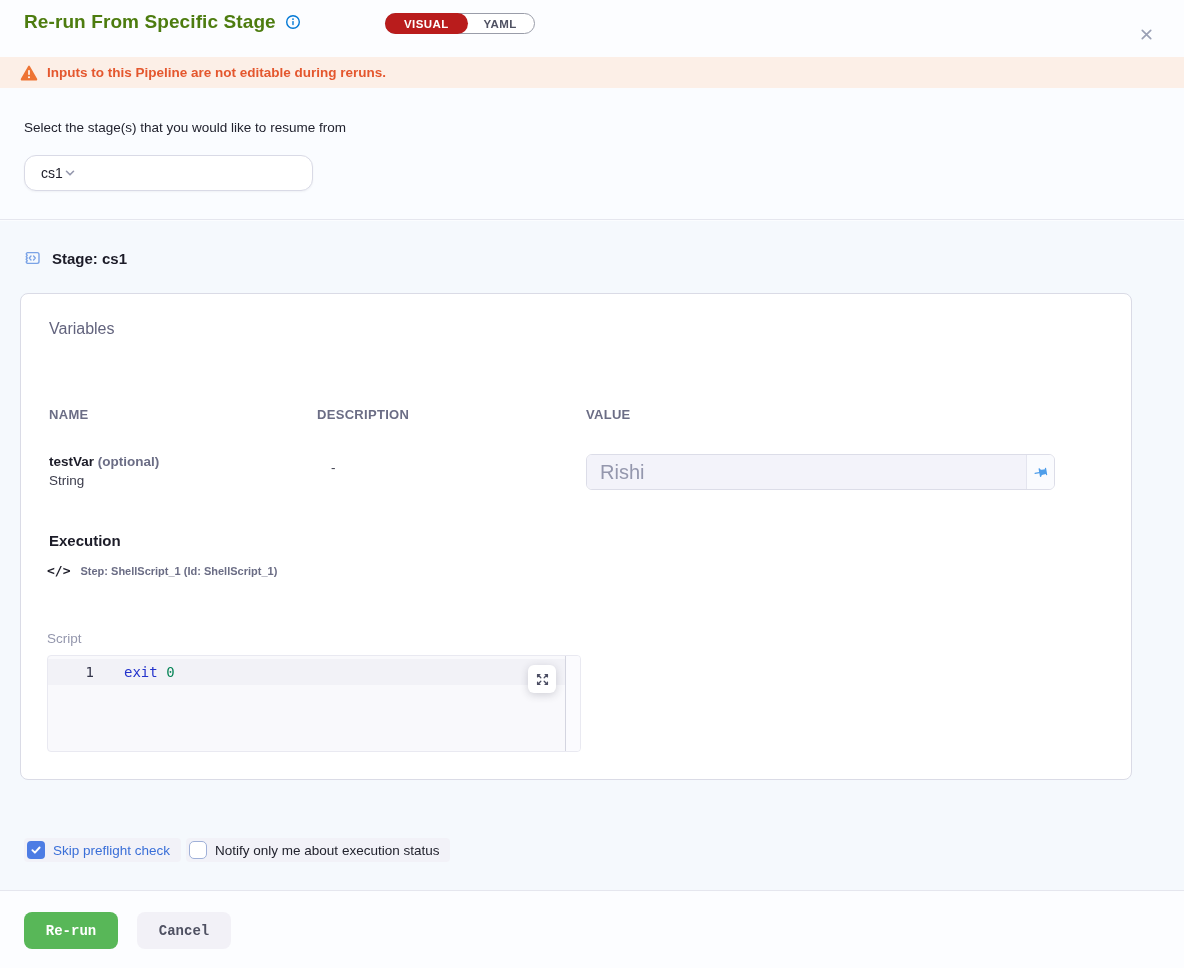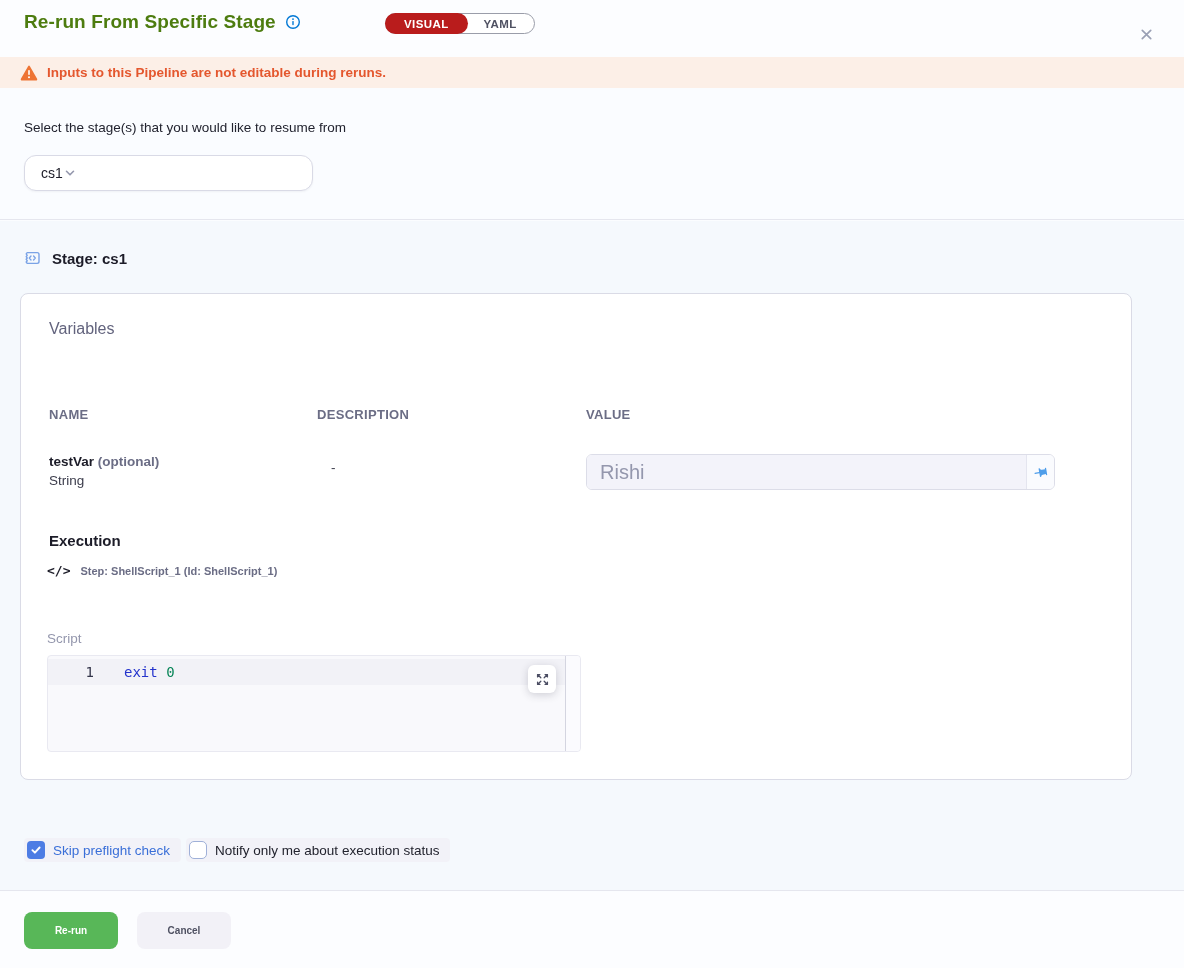--- a/index.html
+++ b/index.html
@@ -80,23 +80,23 @@
   .options-row { position:absolute; left:24px; top:617px; display:flex; gap:5px;text-align:center; }
   .option { display:flex; align-items:center; gap:8px; background:#f2f2f8; border-radius:4px;
             padding:3px 11px 3px 3px; cursor:pointer; }
   .checkbox { width:18px; height:18px; border-radius:4px; display:flex; align-items:center; justify-content:center; }
   .checkbox.checked { background:#4d7de4; }
   .checkbox.unchecked { background:#fff; border:1.5px solid #9fb0d8; border-radius:5px; }
   .option-label-blue { font-size:13.5px; color:#3a6fd8; }
   .option-label-dark { font-size:13.5px; color:#22232e; }
   
   .footer { position:absolute; left:0; top:892px; width:1184px; height:76px; background:#fcfdff; }
-  .btn { position:absolute; top:20px; height:37px; border:none; border-radius:8px; font-size:10px;
+  .btn { position:absolute; top:20px; height:37px; border:none; border-radius:8px; font-size:14px;
          font-weight:700; cursor:pointer; display:flex; align-items:center; justify-content:center;
-         font-family:Liberation Sans, sans-serif; }
+         font-family:Liberation Mono, monospace; }
   .btn-rerun { left:24px; width:94px; background:#58b758; color:#fff; }
   .btn-cancel { left:137px; width:94px; background:#f2f1f7; color:#4f5162; }
 </style>
 </head>
 <body>
 
 <div class="header">
   <div class="title-row">
     <span class="modal-title">Re-run From Specific Stage</span>
     <span style="display:flex;">

